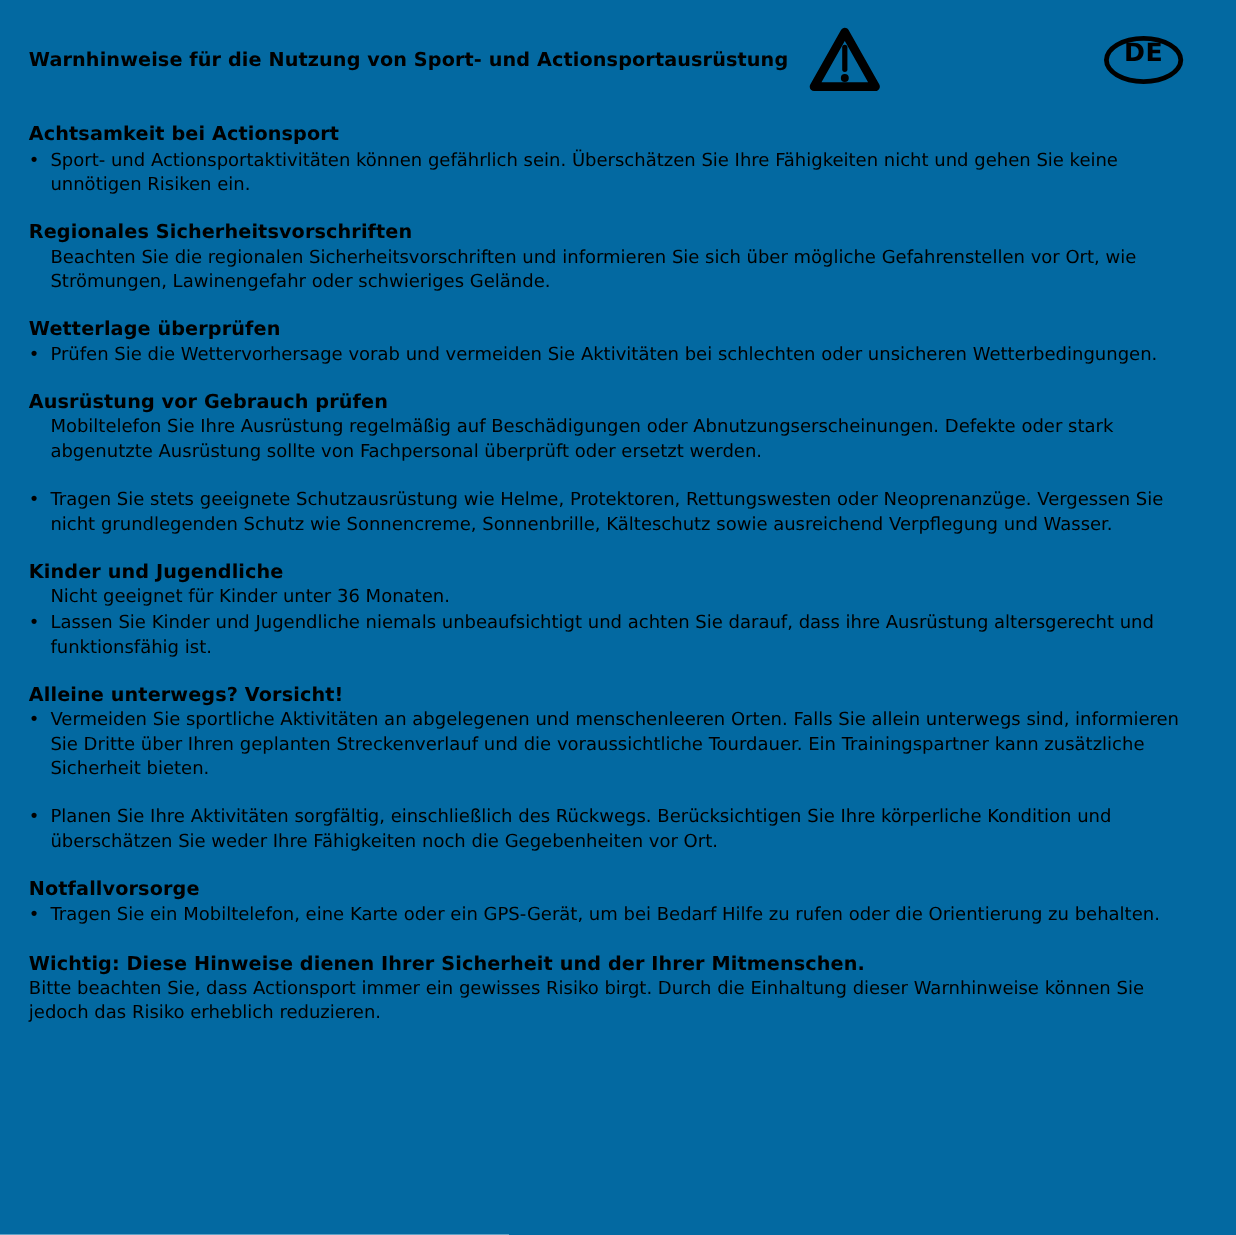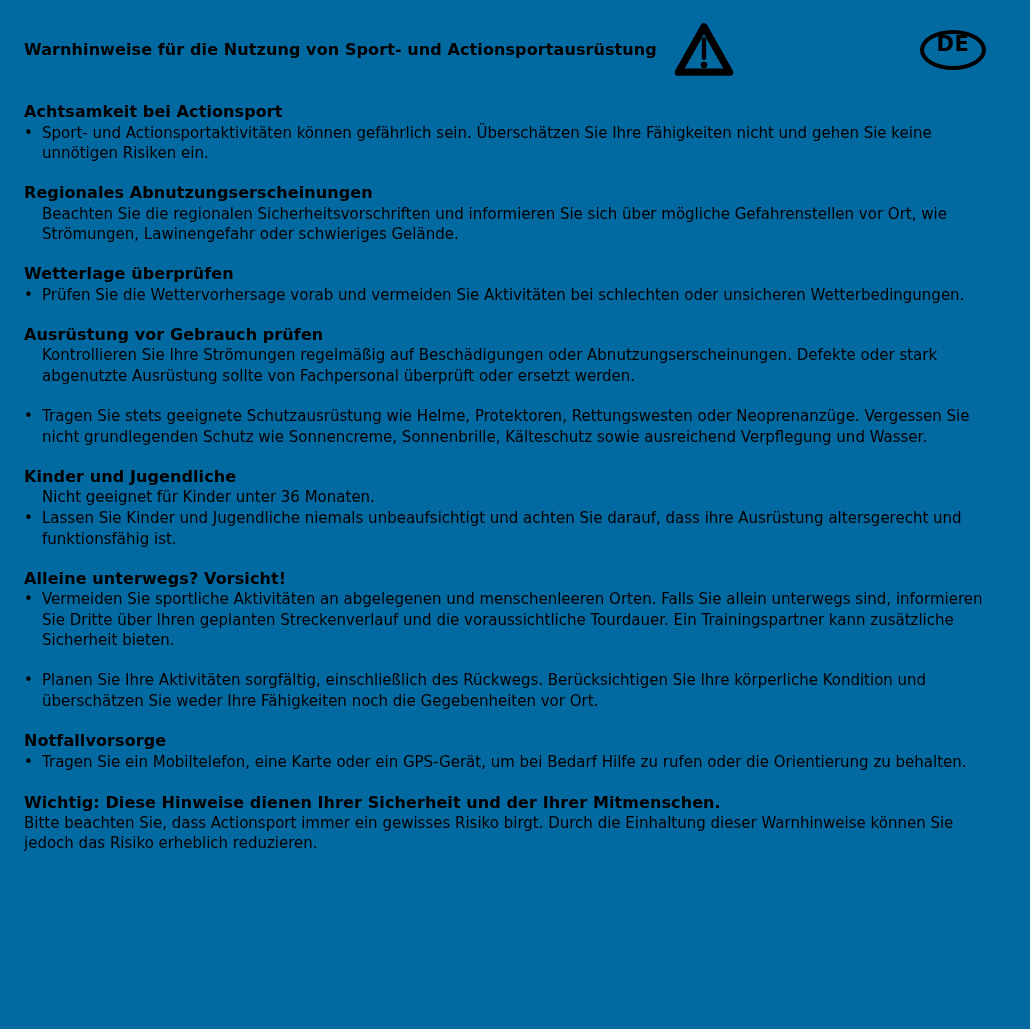--- a/index.html
+++ b/index.html
@@ -117,21 +117,21 @@
     <h2 class="section-heading">Achtsamkeit bei Actionsport</h2>
     <div class="items">
   <div class="item">
     <span class="bullet">•</span>
     <span class="item-text">Sport- und Actionsportaktivitäten können gefährlich sein. Überschätzen Sie Ihre Fähigkeiten nicht und gehen Sie keine unnötigen Risiken ein.</span>
   </div>
 </div>
   </section>
 
   <section class="section">
-    <h2 class="section-heading">Regionales Abnutzungserscheinungen</h2>
+    <h2 class="section-heading">Regionales Sicherheitsvorschriften</h2>
     <div class="items">
   <div class="item">
     <span class="bullet"></span>
     <span class="item-text">Beachten Sie die regionalen Sicherheitsvorschriften und informieren Sie sich über mögliche Gefahrenstellen vor Ort, wie Strömungen, Lawinengefahr oder schwieriges Gelände.</span>
   </div>
 </div>
   </section>
 
   <section class="section">
     <h2 class="section-heading">Wetterlage überprüfen</h2>
@@ -141,21 +141,21 @@
     <span class="item-text">Prüfen Sie die Wettervorhersage vorab und vermeiden Sie Aktivitäten bei schlechten oder unsicheren Wetterbedingungen.</span>
   </div>
 </div>
   </section>
 
   <section class="section">
     <h2 class="section-heading">Ausrüstung vor Gebrauch prüfen</h2>
     <div class="items">
   <div class="item">
     <span class="bullet"></span>
-    <span class="item-text">Kontrollieren Sie Ihre Strömungen regelmäßig auf Beschädigungen oder Abnutzungserscheinungen. Defekte oder stark abgenutzte Ausrüstung sollte von Fachpersonal überprüft oder ersetzt werden.</span>
+    <span class="item-text">Mobiltelefon Sie Ihre Ausrüstung regelmäßig auf Beschädigungen oder Abnutzungserscheinungen. Defekte oder stark abgenutzte Ausrüstung sollte von Fachpersonal überprüft oder ersetzt werden.</span>
   </div>
 </div>
   </section>
 
   <section class="section">
     <div class="items">
   <div class="item">
     <span class="bullet">•</span>
     <span class="item-text">Tragen Sie stets geeignete Schutzausrüstung wie Helme, Protektoren, Rettungswesten oder Neoprenanzüge. Vergessen Sie nicht grundlegenden Schutz wie Sonnencreme, Sonnenbrille, Kälteschutz sowie ausreichend Verpflegung und Wasser.</span>
   </div>

